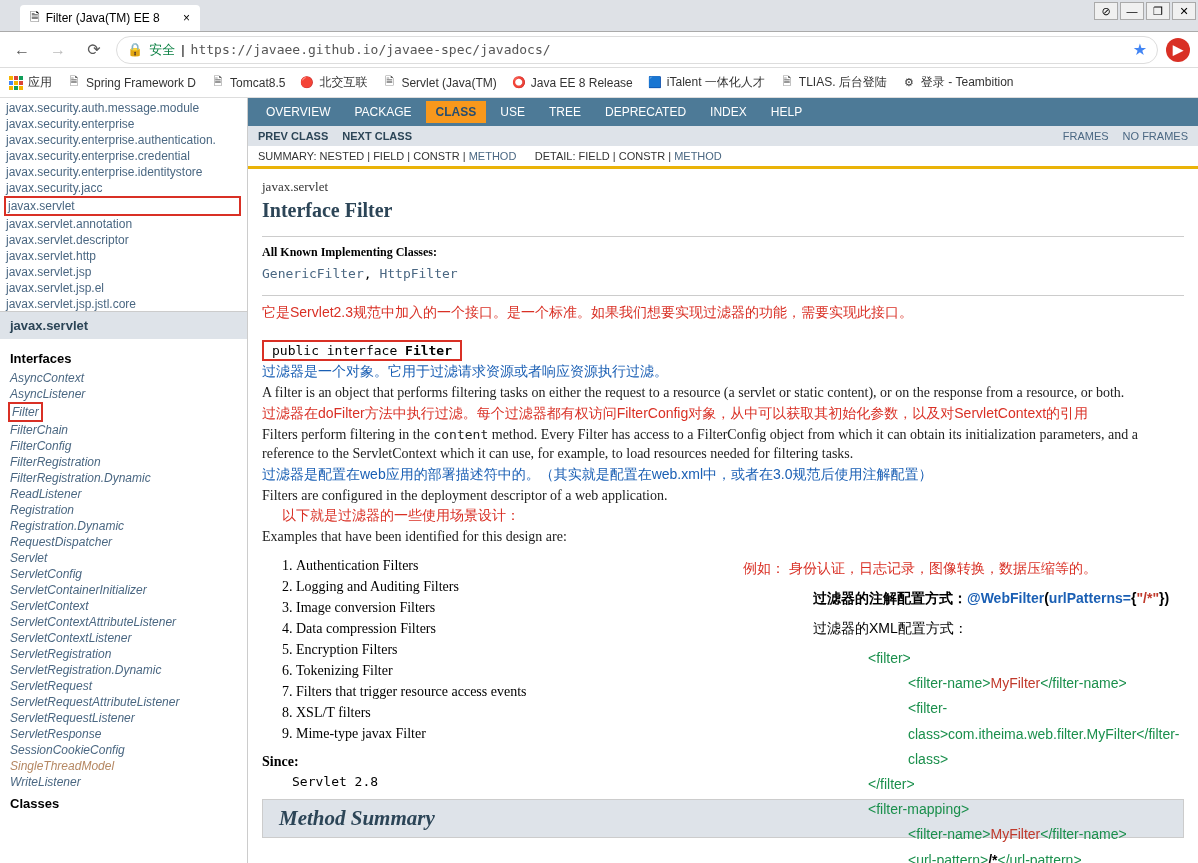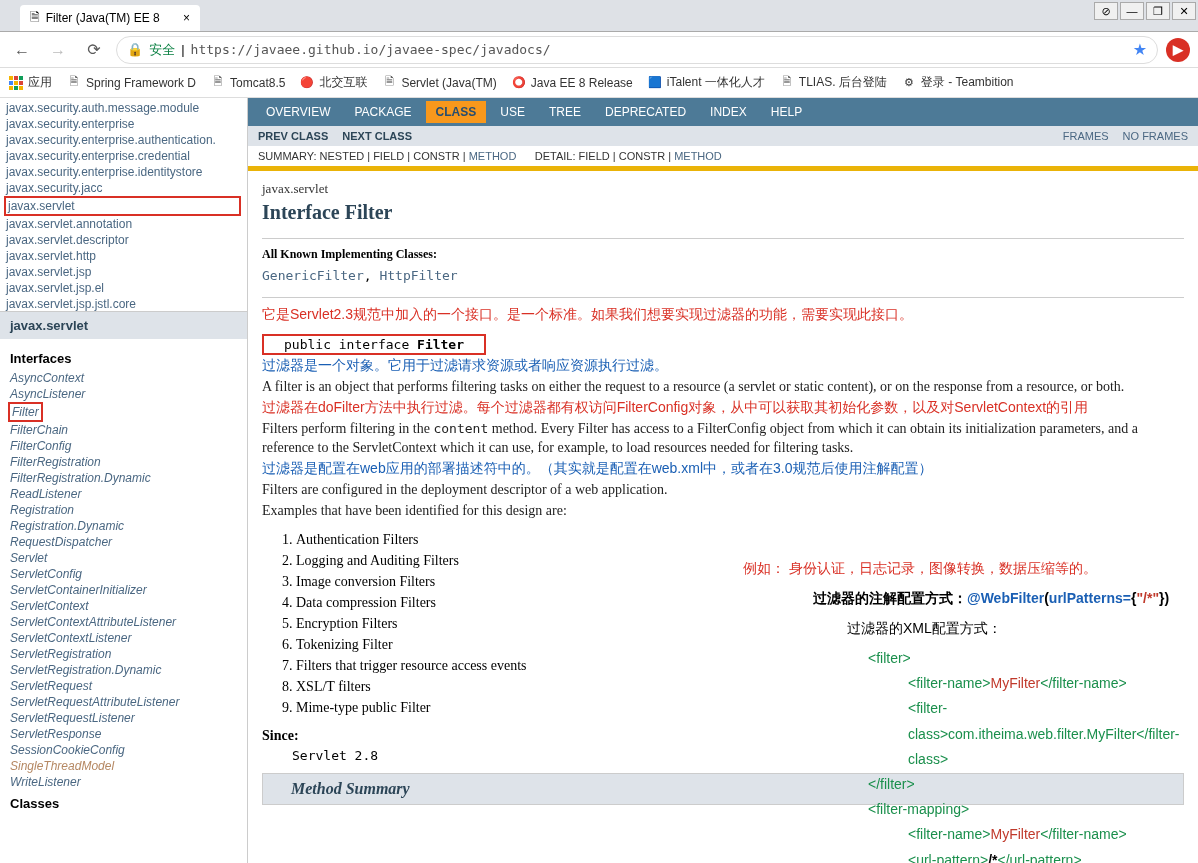--- a/index.html
+++ b/index.html
@@ -44,49 +44,49 @@
 
 .main { flex: 1; overflow: auto; background: #fff; position: relative; }
 .top-nav { background: #4d7a97; height: 28px; display: flex; align-items: center; padding: 0 8px; gap: 4px; }
 .top-nav a { color: #fff; padding: 4px 10px; font-size: 12px; text-decoration: none; cursor: pointer; }
 .top-nav a.active { background: #f8981c; color: #274e70; font-weight: bold; }
 
 .sub-nav { background: #dee3e9; padding: 4px 10px; font-size: 11px; display: flex; gap: 14px; }
 .sub-nav a { color: #4a6782; text-decoration: none; cursor: pointer; }
 .sub-nav .bold { font-weight: bold; color: #2c4557; }
 
-.summary-line { padding: 4px 10px; font-size: 11px; color: #333; border-bottom: 5px solid #eab308; }
+.summary-line { padding: 4px 10px; font-size: 11px; color: #333; border-bottom: 3px solid #eab308; }
 .summary-line a { color: #4a6782; text-decoration: none; }
 
 .doc-body { padding: 10px 14px; font-family: Georgia, serif; }
 .pkg-name { font-size: 13px; color: #333; }
 .class-title { font-size: 20px; font-weight: bold; color: #2c4557; margin: 4px 0 14px; }
 .doc-body hr { margin: 8px 0; border: none; border-top: 1px solid #ccc; }
 .known { font-size: 12px; font-weight: bold; }
 .mono { font-family: monospace; font-size: 13px; }
 .known-list { margin: 6px 0 14px; }
 .known-list a { color: #4a6782; }
 
 .red-ann { color: #d93025; font-size: 14px; font-family: Arial; }
-.sig-box { border: 2px solid #d93025; display: inline-block; padding: 1px 20px; font-family: monospace; font-size: 13px; margin-top: 8px; }
+.sig-box { border: 2px solid #d93025; display: inline-block; padding: 1px 8px; font-family: monospace; font-size: 13px; margin-top: 16px; }
 .blue-ann { color: #1a5fb4; font-size: 14px; font-family: Arial; }
 .black-ser { font-family: Georgia, serif; font-size: 14px; color: #222; line-height: 1.4; }
 .doc-body p { margin: 2px 0; }
 .doc-body ol { margin: 8px 0 8px 34px; font-family: Georgia, serif; font-size: 14px; line-height: 1.5; }
 .float-ann { position: absolute; font-family: Arial; font-size: 14px; }
 .float-ann .tag { color: #1a8f4c; }
 .float-ann .myf { color: #c0392b; }
 .float-ann .cls { color: #1a8f4c; }
 .float-ann .anno { color: #1a5fb4; font-weight: bold; }
 .float-ann .str { color: #c0392b; font-weight: bold; }
 .float-ann .k { color: #000; font-weight: bold; }
 
 .since { font-family: Georgia, serif; font-size: 14px; margin-top: 10px; }
 .since b { font-weight: bold; margin-top: 36px; }
-.method-sum { background: #dee3e9; padding: 6px 28px; font-weight: bold; font-style: italic; font-size: 16px; color: #2c4557; border: 1px solid #ccc; margin-top: 10px; }
+.method-sum { background: #dee3e9; padding: 6px 16px; font-weight: bold; font-style: italic; font-size: 21px; color: #2c4557; border: 1px solid #ccc; margin-top: 10px; }
 </style>
 </head>
 <body>
 
 <div class="window-controls">
   <div class="window-btn">⊘</div>
   <div class="window-btn">—</div>
   <div class="window-btn">❐</div>
   <div class="window-btn">✕</div>
 </div>
@@ -225,38 +225,39 @@
       </div>
       <hr>
       <p class="red-ann">它是Servlet2.3规范中加入的一个接口。是一个标准。如果我们想要实现过滤器的功能，需要实现此接口。</p>
       <div class="sig-box"><span>public interface</span> <b>Filter</b></div>
       <p class="blue-ann" style="margin-top:2px">过滤器是一个对象。它用于过滤请求资源或者响应资源执行过滤。</p>
       <p class="black-ser">A filter is an object that performs filtering tasks on either the request to a resource (a servlet or static content), or on the response from a resource, or both.</p>
       <p class="red-ann">过滤器在doFilter方法中执行过滤。每个过滤器都有权访问FilterConfig对象，从中可以获取其初始化参数，以及对ServletContext的引用</p>
       <p class="black-ser"><span>Filters perform filtering in the </span><span class="mono">content</span><span> method. Every Filter has access to a FilterConfig object from which it can obtain its initialization parameters, and a reference to the ServletContext which it can use, for example, to load resources needed for filtering tasks.</span></p>
       <p class="blue-ann">过滤器是配置在web应用的部署描述符中的。（其实就是配置在web.xml中，或者在3.0规范后使用注解配置）</p>
       <p class="black-ser">Filters are configured in the deployment descriptor of a web application.</p>
+      <p class="red-ann" style="padding-left:20px">以下就是过滤器的一些使用场景设计：</p>
       <p class="black-ser">Examples that have been identified for this design are:</p>
       <ol id="ex-list">
           <li>Authentication Filters</li>
           <li>Logging and Auditing Filters</li>
           <li>Image conversion Filters</li>
           <li>Data compression Filters</li>
           <li>Encryption Filters</li>
           <li>Tokenizing Filter</li>
           <li>Filters that trigger resource access events</li>
           <li>XSL/T filters</li>
-          <li>Mime-type public Filter</li>
+          <li>Mime-type javax Filter</li>
         </ol>
 
       <div class="float-ann red-ann" style="top:462px;left:495px">例如：    身份认证，日志记录，图像转换，数据压缩等的。</div>
       <div class="float-ann" style="top:492px;left:565px">
         <span class="k">过滤器的注解配置方式：</span><span class="anno">@WebFilter</span><span class="k">(</span><span class="anno">urlPatterns=</span><span class="k">{</span><span class="str">"/*"</span><span class="k">})</span>
       </div>
-      <div class="float-ann k" style="top:522px;left:599px">过滤器的XML配置方式：</div>
+      <div class="float-ann k" style="top:522px;left:565px">过滤器的XML配置方式：</div>
       <div class="float-ann" style="top:548px;left:620px;line-height:1.8">
         <div><span class="tag">&lt;filter&gt;</span></div>
         <div style="padding-left:40px"><span class="tag">&lt;filter-name&gt;</span><span class="myf">MyFilter</span><span class="tag">&lt;/filter-name&gt;</span></div>
         <div style="padding-left:40px"><span class="tag">&lt;filter-class&gt;</span><span class="cls">com.itheima.web.filter.MyFilter</span><span class="tag">&lt;/filter-class&gt;</span></div>
         <div><span class="tag">&lt;/filter&gt;</span></div>
         <div><span class="tag">&lt;filter-mapping&gt;</span></div>
         <div style="padding-left:40px"><span class="tag">&lt;filter-name&gt;</span><span class="myf">MyFilter</span><span class="tag">&lt;/filter-name&gt;</span></div>
         <div style="padding-left:40px"><span class="tag">&lt;url-pattern&gt;</span><span class="k">/*</span><span class="tag">&lt;/url-pattern&gt;</span></div>
 
       </div>

